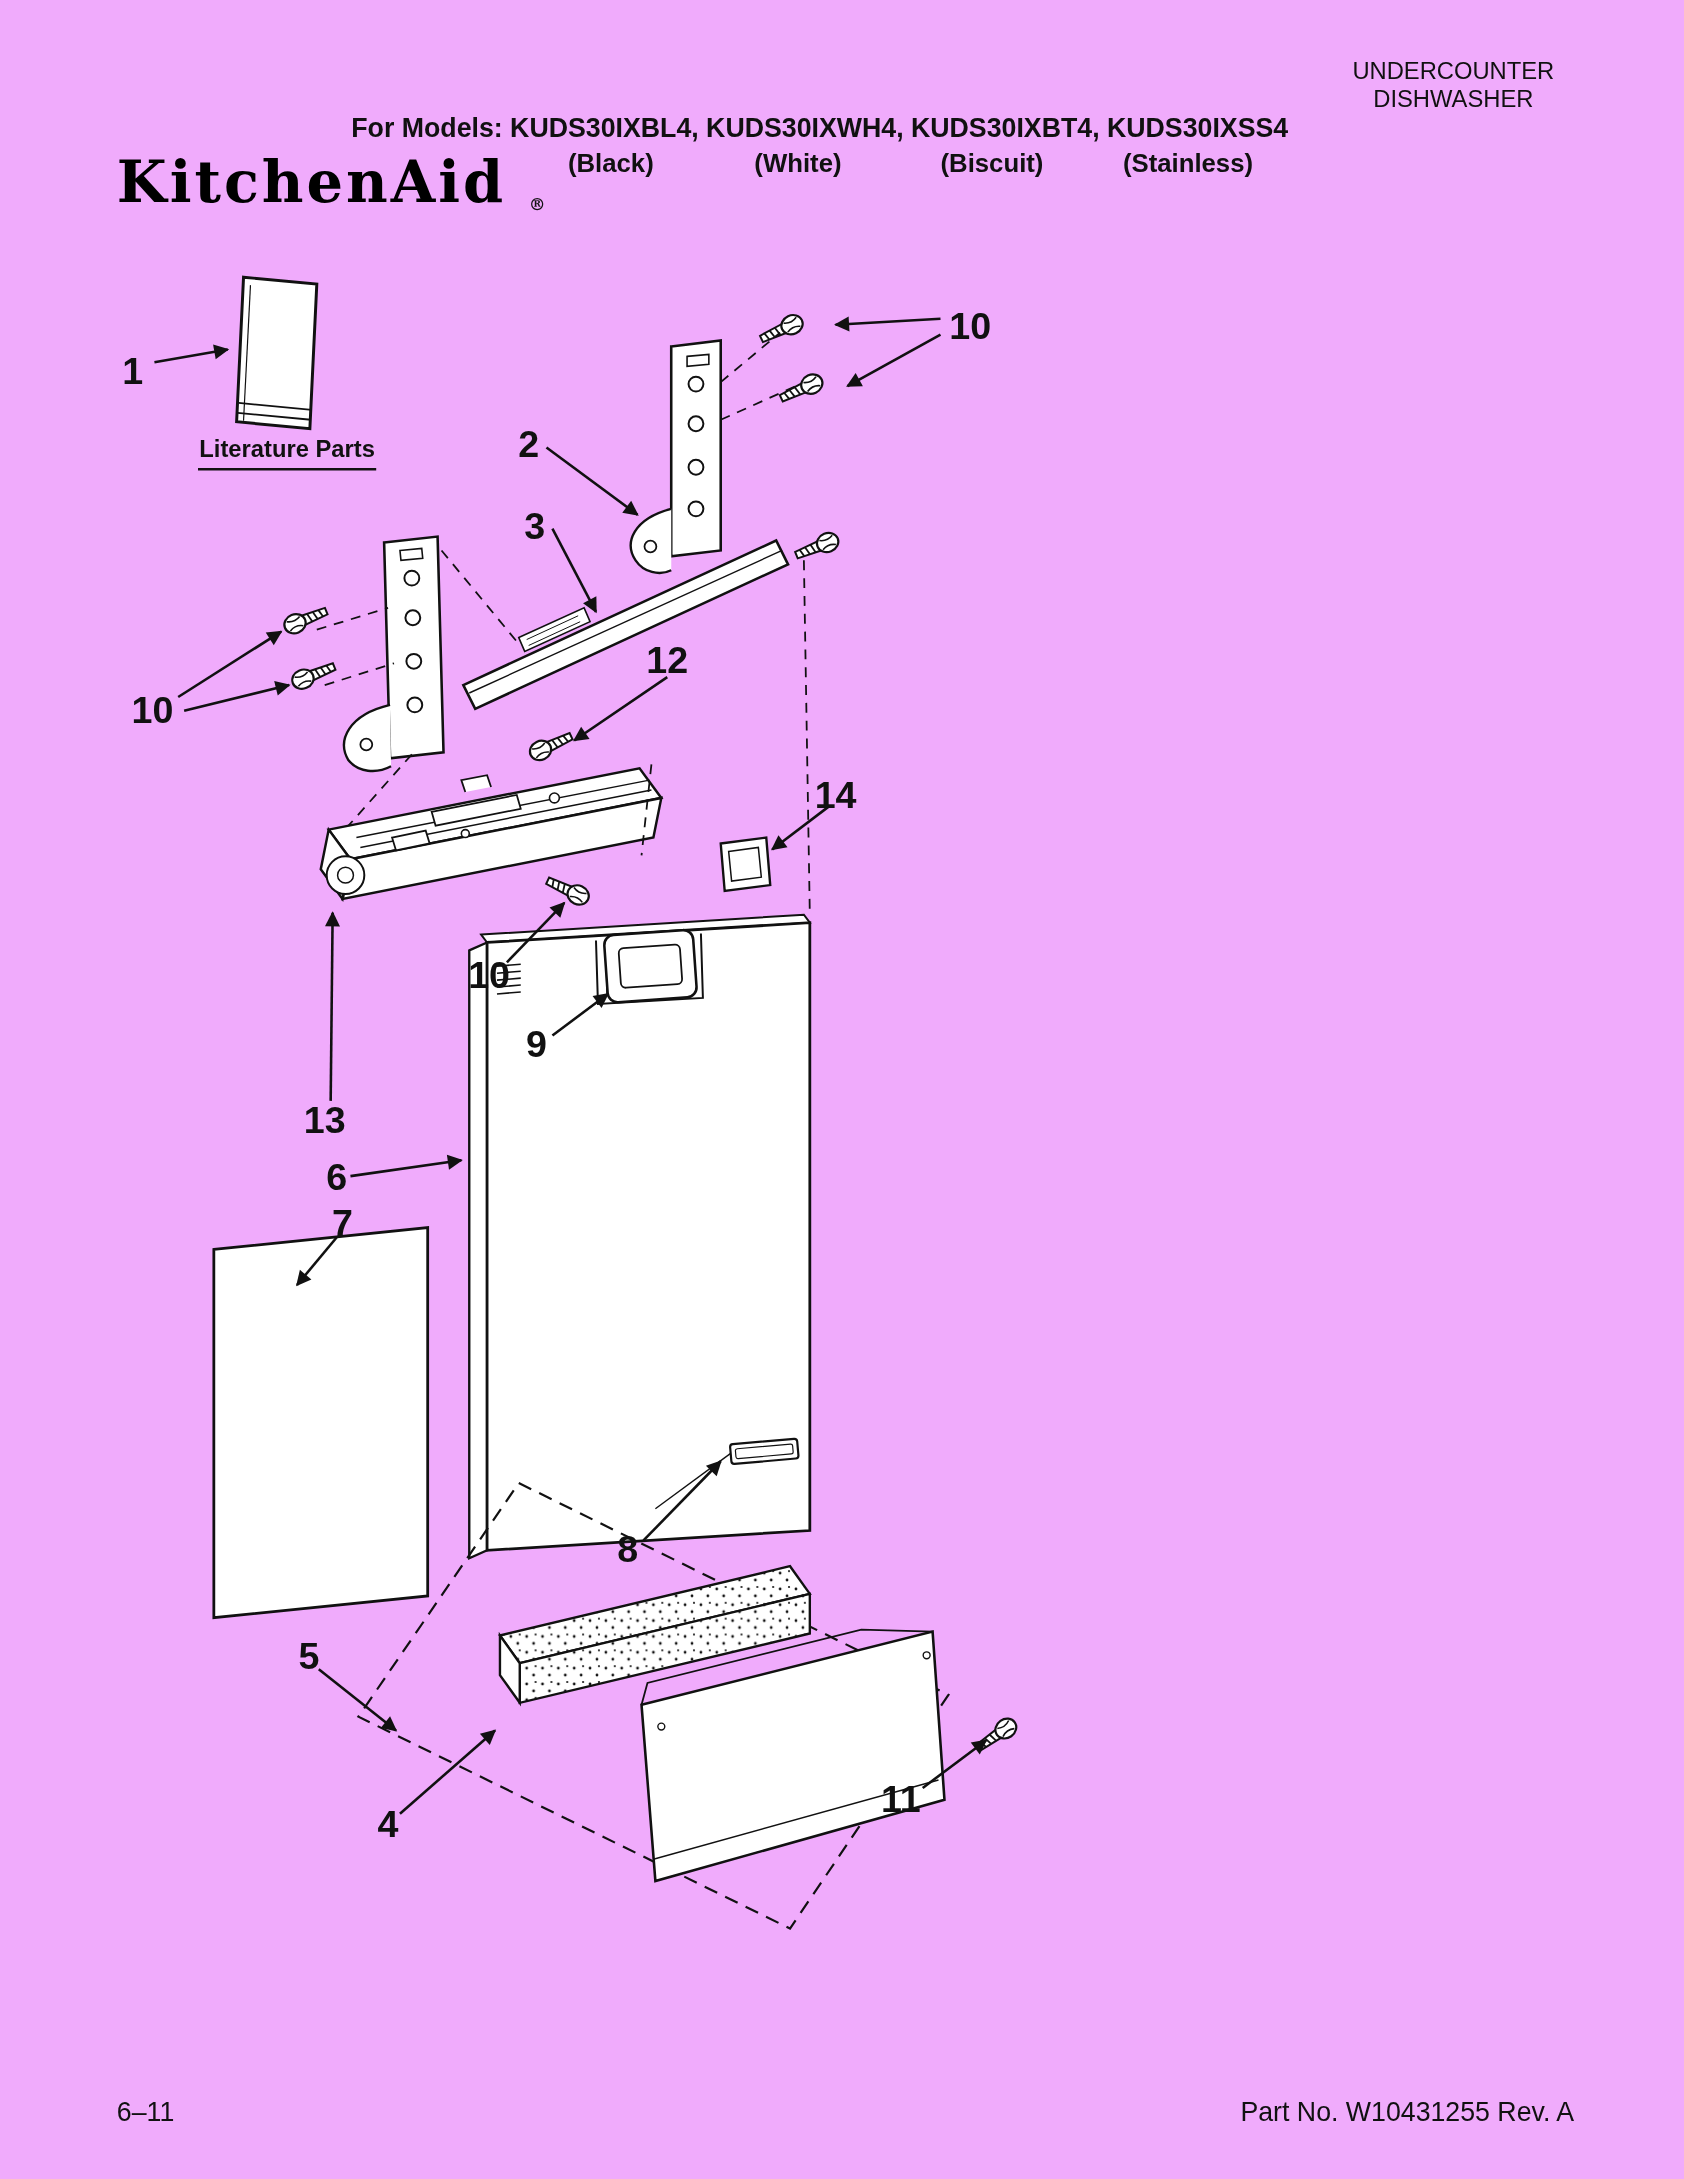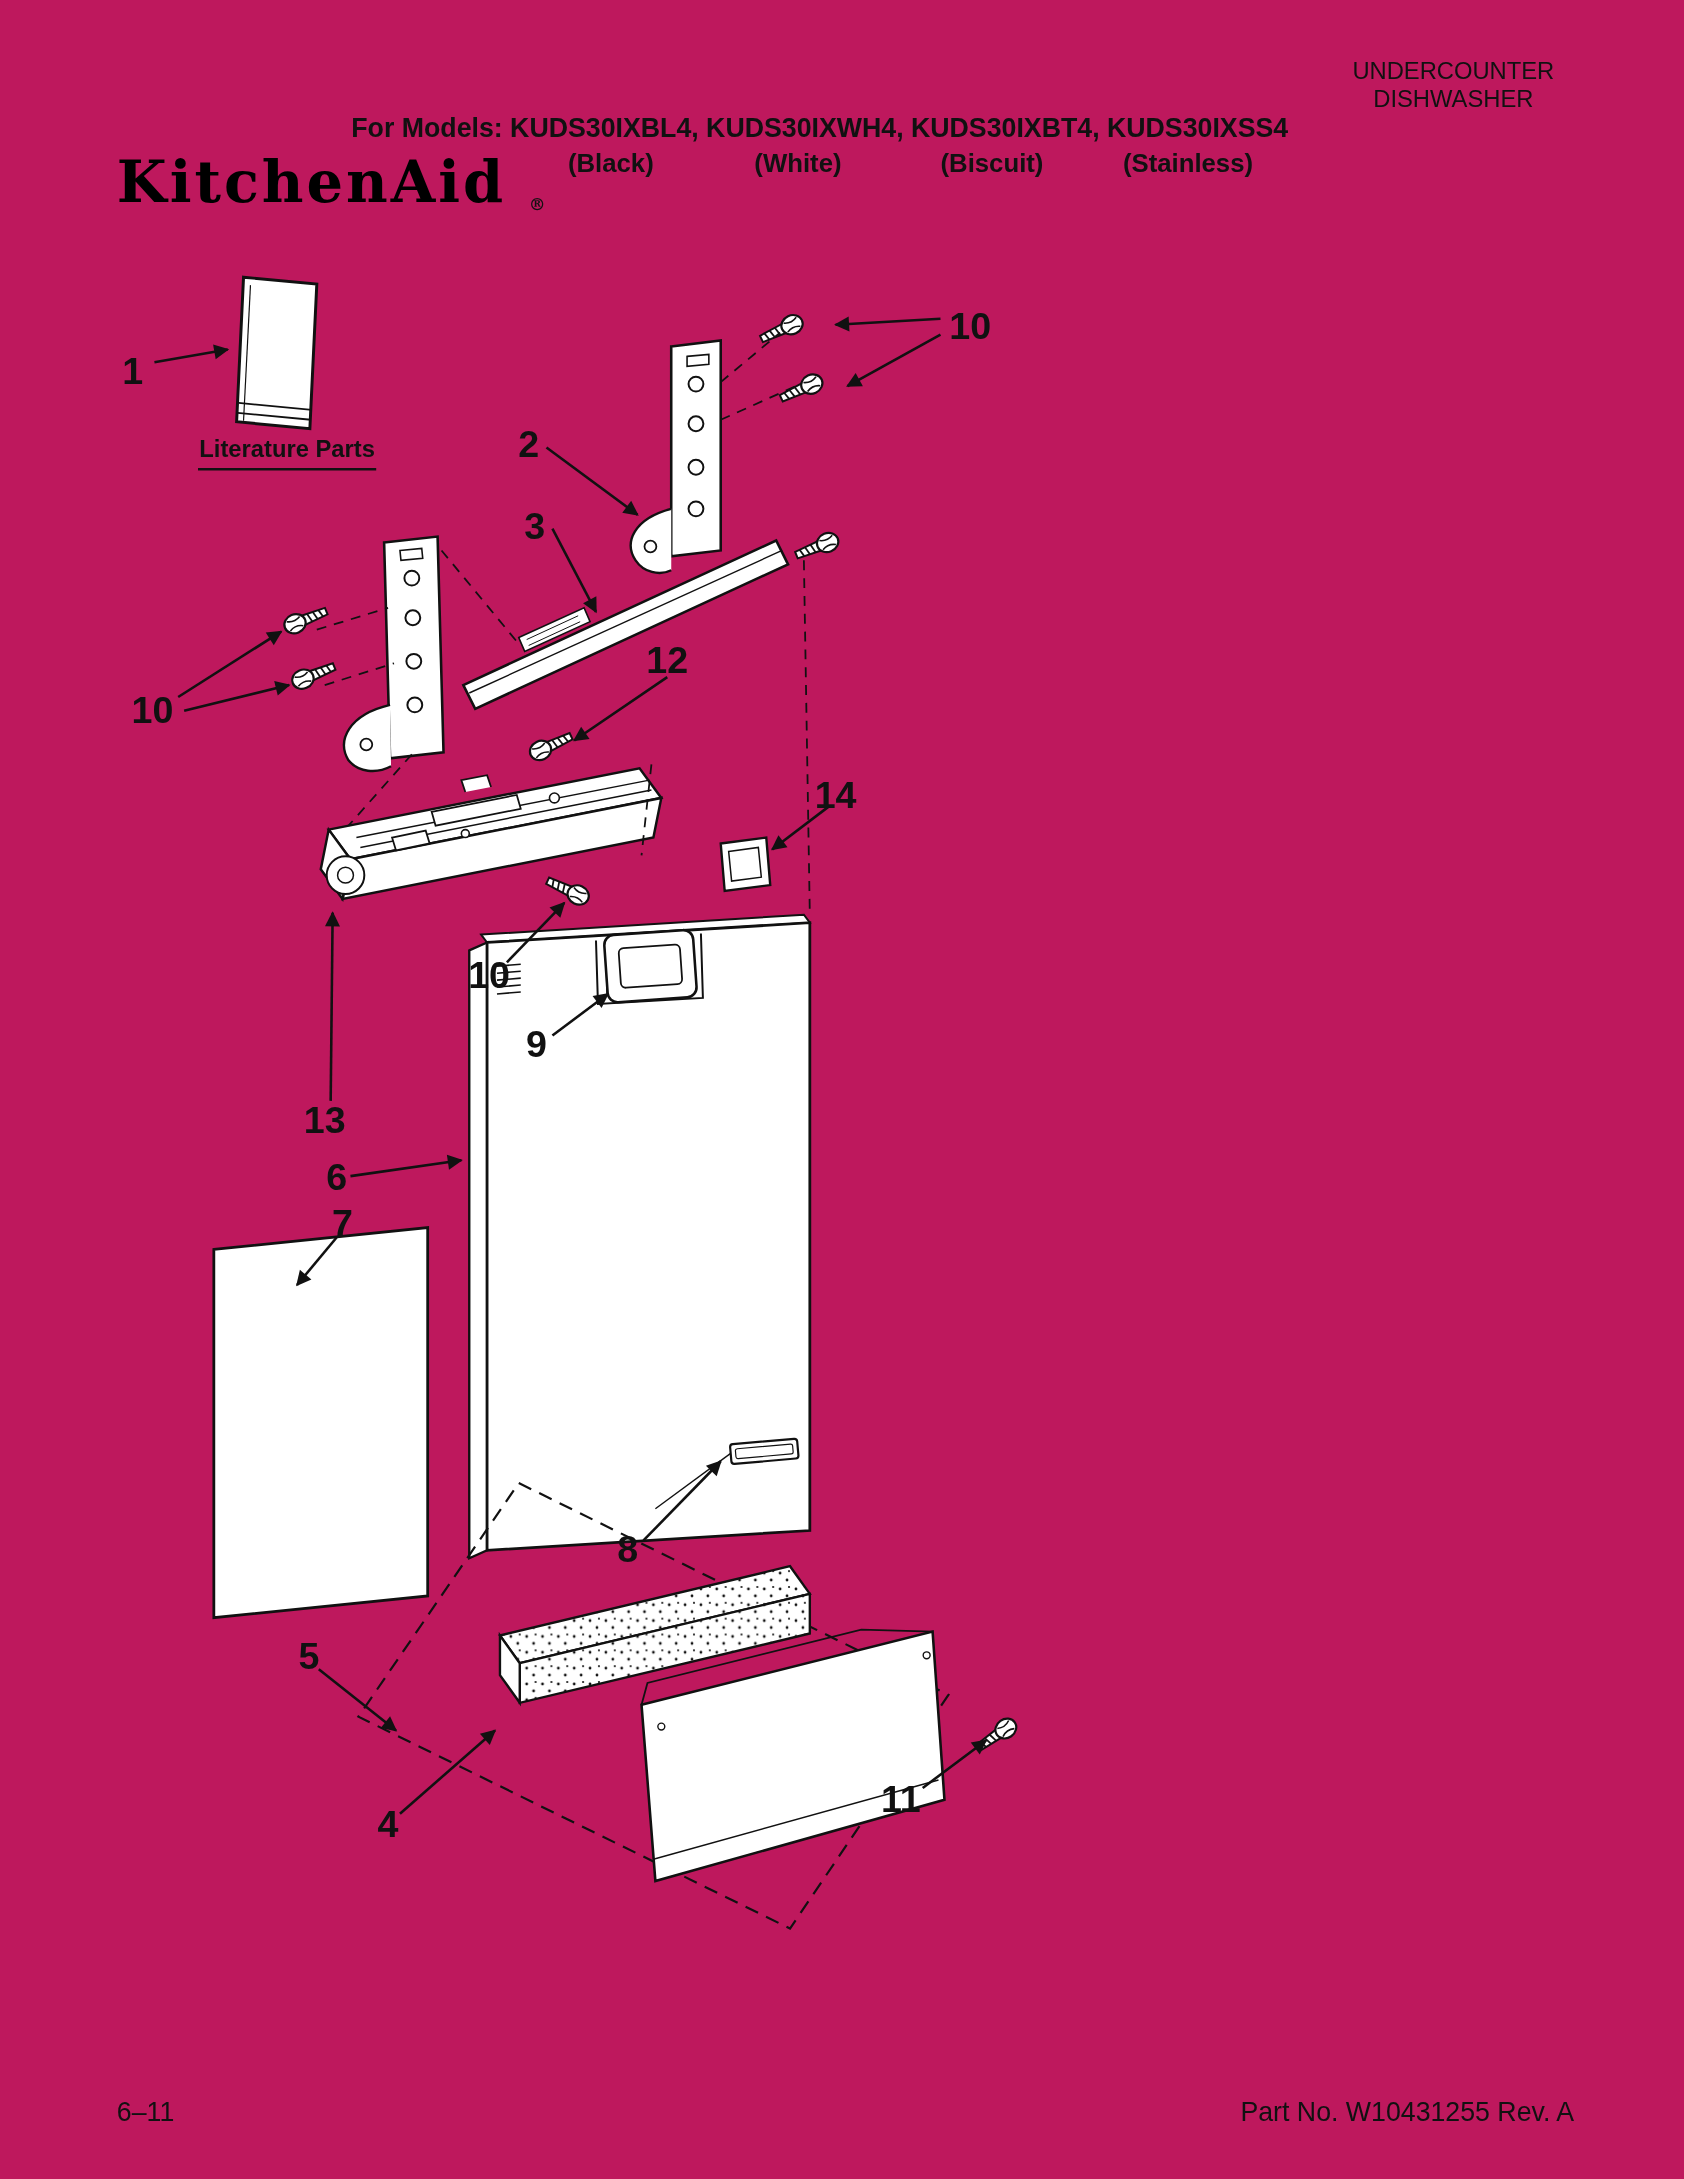--- a/index.html
+++ b/index.html
@@ -1,17 +1,17 @@
 <!DOCTYPE html>
 <html><head>
 <meta charset="utf-8">
 <style>
   html,body { margin:0; padding:0; background:#e8e8e8; }
   .page {
-    width:1684px; height:2179px; background:#be185d; position:relative;
+    width:1684px; height:2179px; background:#f0abfc; position:relative;
     margin:0 auto; font-family:"Liberation Sans", sans-serif;
   }
   svg { display:block; }
   .txt  { font-family:"Liberation Sans", sans-serif; fill:#111; }
   .h24  { font-size:24px; }
   .h27  { font-size:27px; font-weight:bold; }
   .h26  { font-size:26px; font-weight:bold; }
   .lit  { font-size:24px; font-weight:bold; }
   .callout { font-size:38px; font-weight:bold; }
   .foot { font-size:27px; }

